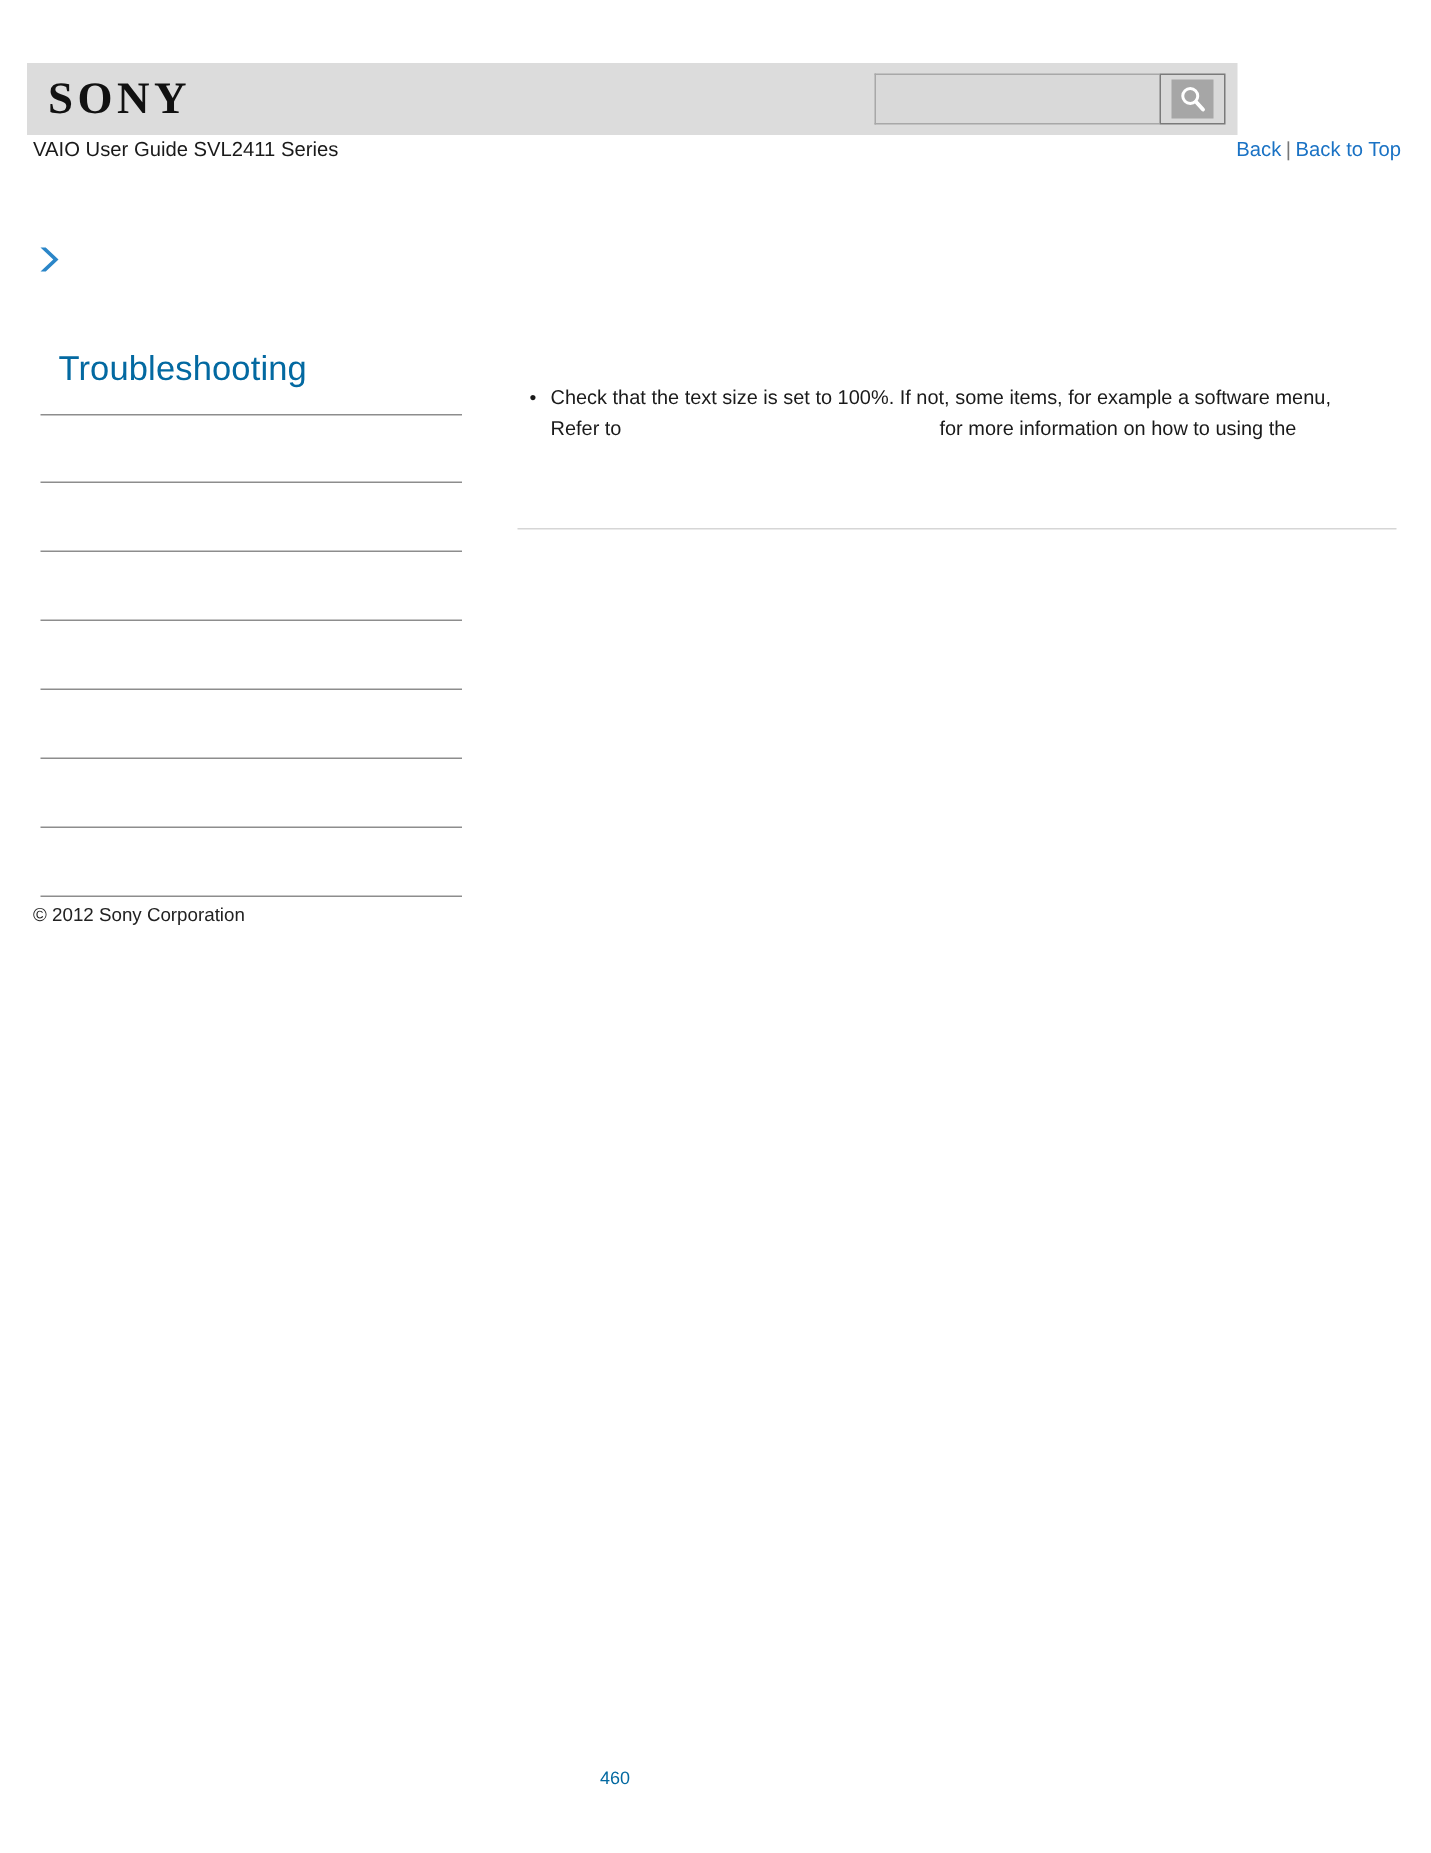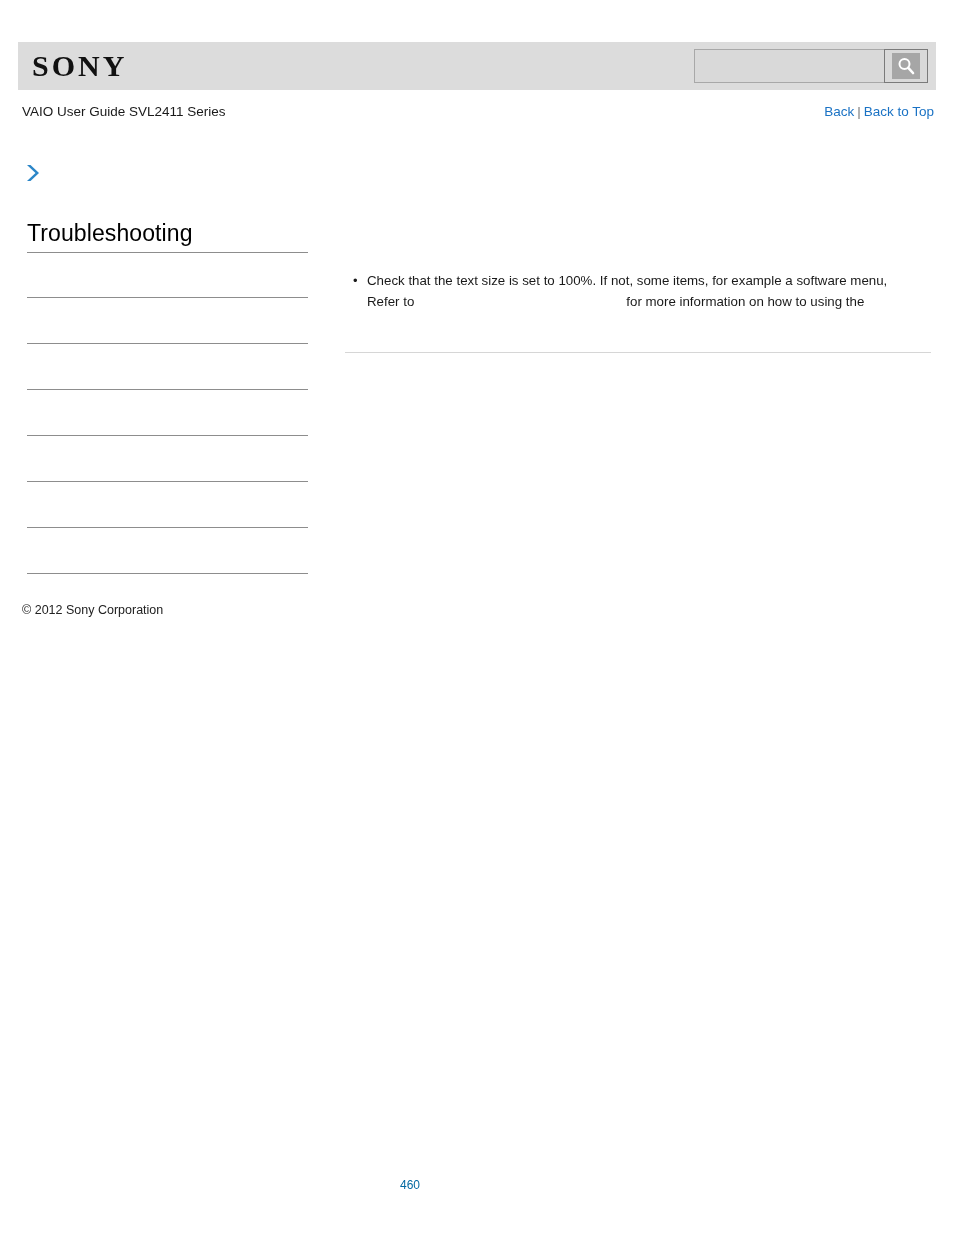--- a/index.html
+++ b/index.html
@@ -15,21 +15,21 @@
     color: #1a1a1a;
     position: relative;
     overflow: hidden;
   }
 
   
   .header-band {
     position: absolute;
     left: 18px;
     top: 42px;
-    width: 918px;
+    width: 807px;
     height: 48px;
     background: #dcdcdc;
     display: flex;
     align-items: center;
     justify-content: space-between;
     box-sizing: border-box;
     padding: 0 8px 0 14px;
   }
   .sony-logo {
     font-family: "Liberation Serif", serif;
@@ -76,21 +76,21 @@
     background: #a6a6a6;
     display: flex;
     align-items: center;
     justify-content: center;
   }
 
   
   .subheader {
     position: absolute;
     left: 22px;
-    top: 100px;
+    top: 88px;
     width: 912px;
     height: 22px;
     display: flex;
     align-items: center;
     justify-content: space-between;
   }
   .guide-title {
     font-size: 13.5px;
     color: #1a1a1a;
   }
@@ -119,22 +119,22 @@
   
   .sidebar {
     position: absolute;
     left: 27px;
     top: 220px;
     width: 281px;
   }
   .page-heading {
     font-size: 23px;
     font-weight: normal;
-    color: #000000;
-    margin: 0;
+    color: #0369a1;
+    margin: 12px;
     padding: 0 0 6px 0;
     line-height: 1.15;
     letter-spacing: 0.1px;
   }
   .side-rule {
     height: 1px;
     background: #8d8d8d;
     width: 281px;
   }
   .side-item {
@@ -157,21 +157,21 @@
     left: 22px;
     top: 603px;
     font-size: 12.5px;
     color: #222222;
   }
 
   
   .content {
     position: absolute;
     left: 345px;
-    top: 271px;
+    top: 255px;
     width: 588px;
   }
   .content ul {
     margin: 0;
     padding: 0 0 0 22px;
     list-style: none;
   }
   .content li {
     position: relative;
     font-size: 13.3px;

